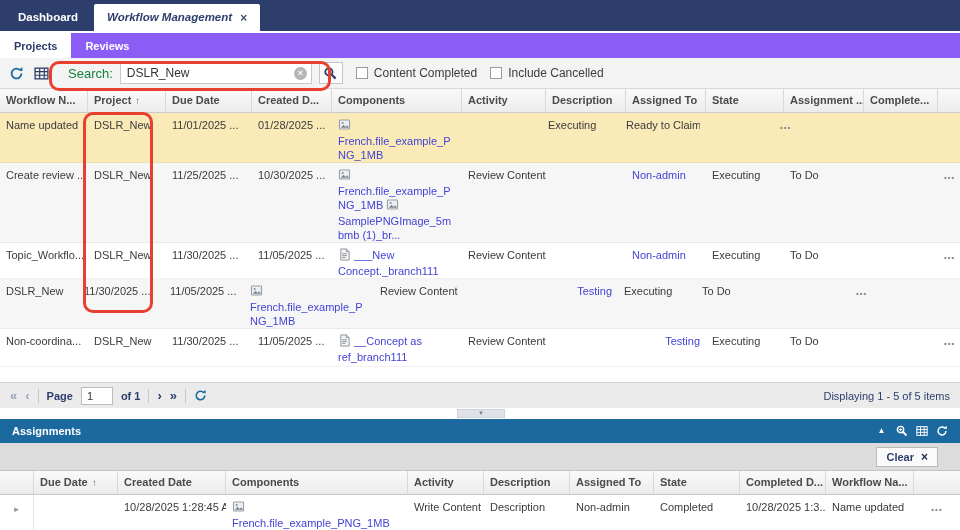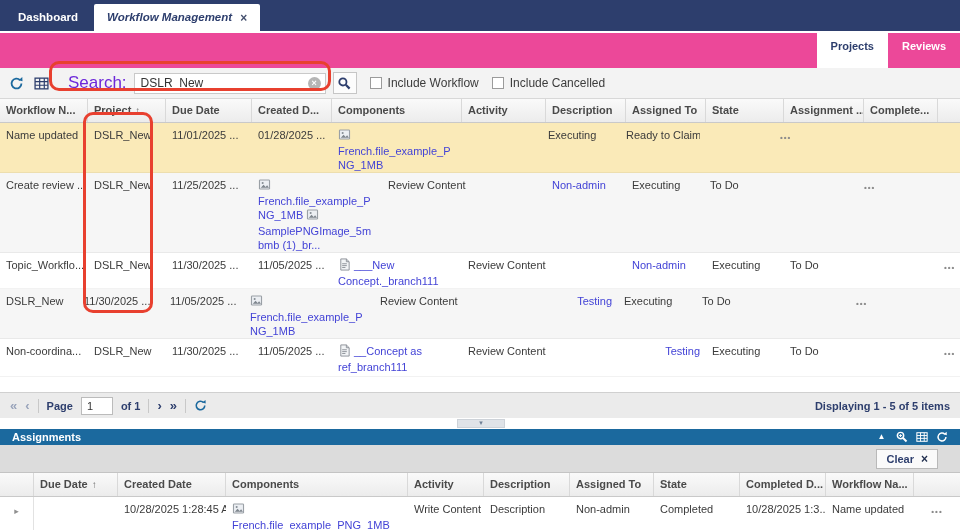--- a/index.html
+++ b/index.html
@@ -6,29 +6,29 @@
   html,body{width:960px;height:530px;}
   body{font-family:"Liberation Sans",sans-serif;background:#fff;color:#3b3b3b;overflow:hidden;position:relative;font-size:11px;}
 
   
   .win-tabs{height:33px;background:#2d3e6d;border-bottom:2px solid #fff;display:flex;align-items:flex-end;padding-left:5px;gap:3px;}
   .win-tab{height:27px;line-height:27px;padding:0 13px;color:#fff;font-weight:bold;font-size:11.5px;border-radius:2px 2px 0 0;cursor:default;display:flex;align-items:center;gap:8px;}
   .win-tab.active{background:#fff;color:#2d3e6d;font-style:italic;}
   .win-tab .close{font-weight:900;font-size:12px;color:#44506e;line-height:1;}
 
   
-  .sub-tabs{height:35px;background:#ec4899;display:flex;justify-content:flex-end;}
+  .sub-tabs{height:25px;background:#8b5cf6;display:flex;}
   .sub-tab{padding:0 14px;line-height:27px;color:#fff;font-weight:bold;font-size:11px;}
   .sub-tab.active{background:#fff;color:#2d3e6d;}
 
   
   .toolbar{height:31px;background:#f3f3f3;border-bottom:1px solid #d8d8d8;display:flex;align-items:center;padding:0 8px;}
   .tool-icon{width:16px;height:16px;display:inline-flex;align-items:center;justify-content:center;margin-right:9px;}
   .tool-icon svg{width:15px;height:15px;}
-  .search-label{font-size:17px;color:#6d28d9;margin:0 7px 0 10px;}
+  .search-label{font-size:13px;color:#15803d;margin:0 7px 0 10px;}
   .input-wrap{position:relative;}
   .search-input{width:192px;height:21px;border:1px solid #c9c9c9;font-family:"Liberation Sans",sans-serif;font-size:12px;padding:0 20px 0 6px;color:#333;}
   .clear-circle{position:absolute;right:5px;top:4px;width:13px;height:13px;border-radius:50%;background:#b5b5b5;color:#fff;font-size:9px;font-weight:bold;line-height:13px;text-align:center;}
   .search-btn{width:24px;height:22px;border:1px solid #c6c6c6;background:#fcfcfc;display:inline-flex;align-items:center;justify-content:center;margin-left:7px;}
   .search-btn svg{width:13px;height:13px;}
   .chk{display:flex;align-items:center;margin-left:13px;font-size:12px;color:#3c3c3c;}
   .chk .box{width:12px;height:12px;border:1px solid #9b9b9b;background:#fff;margin-right:6px;}
 
   
   .grid-header{display:flex;height:24px;background:linear-gradient(#fafafa,#ececec);border-bottom:1px solid #c9c9c9;font-weight:bold;color:#4a4a4a;}
@@ -53,28 +53,28 @@
   .top-filler{height:15px;}
 
   
   .pager{height:26px;background:#ebebeb;border-top:1px solid #d0d0d0;display:flex;align-items:center;padding:0 10px;gap:8px;color:#2d3e6d;font-weight:bold;}
   .pg-btn{font-size:13px;line-height:1;}
   .pg-btn.disabled{color:#98a3ba;}
   .pg-sep{width:1px;height:14px;background:#c8c8c8;}
   .page-input{width:32px;height:18px;border:1px solid #bbb;font-family:"Liberation Sans",sans-serif;font-size:11px;padding:0 5px;color:#333;}
   .pg-refresh svg{width:13px;height:13px;vertical-align:-2px;}
   .pg-spacer{flex:1;}
-  .pg-summary{font-weight:bold;color:#2d3e6d;}
+  .pg-summary{font-weight:normal;color:#2d3e6d;}
 
   
   .splitter{height:11px;background:#fff;position:relative;}
   .splitter .handle{position:absolute;left:457px;top:1px;width:48px;height:9px;background:#dfe3e8;border:1px solid #cdd2d8;text-align:center;line-height:6px;font-size:7px;color:#6e7f95;}
 
   
-  .panel-header{height:16px;background:#1b699e;color:#fff;display:flex;align-items:center;padding:0 12px;}
+  .panel-header{height:24px;background:#1b699e;color:#fff;display:flex;align-items:center;padding:0 12px;}
   .panel-title{font-weight:bold;font-size:11px;}
   .panel-tools{margin-left:auto;display:flex;align-items:center;gap:7px;}
   .panel-tools .picon{display:inline-flex;align-items:center;justify-content:center;width:13px;height:13px;}
   .panel-tools svg{width:12px;height:12px;}
   .panel-tools .tri{font-size:8px;line-height:1;}
   .panel-toolbar{height:28px;background:#dcdcdc;border-bottom:1px solid #c4c4c4;display:flex;align-items:center;justify-content:flex-end;padding-right:22px;}
   .clear-btn{display:inline-flex;align-items:center;gap:7px;background:#fafafa;border:1px solid #b9b9b9;padding:3px 9px;color:#2d3e6d;font-weight:bold;font-size:11px;font-family:"Liberation Sans",sans-serif;justify-content:space-between;}
   .clear-btn .x{font-weight:900;font-size:12px;color:#22304f;line-height:1;}
 
   
@@ -126,21 +126,21 @@
     <span class="clear-circle">×</span>
   </span>
   <span class="search-btn" style="color:#2d3e6d">
     <svg viewBox="0 0 13 13">
         <circle cx="4.9" cy="4.9" r="3.6" fill="none" stroke="currentColor" stroke-width="1.8"></circle>
         <line x1="7.8" y1="7.8" x2="11.6" y2="11.6" stroke="currentColor" stroke-width="2.2"></line>
       </svg>
   </span>
   <span class="chk">
     <span class="box"></span>
-    <span>Include Workflow</span>
+    <span>Content Completed</span>
   </span>
   <span class="chk">
     <span class="box"></span>
     <span>Include Cancelled</span>
   </span>
 </div>
 
 <div class="top-grid">
   <div class="grid-header">
     <div class="hcell c0">
@@ -197,20 +197,21 @@
     <div class="cell c8">Executing</div>
     <div class="cell c9">Ready to Claim</div>
     <div class="cell c10"></div>
     <div class="cell c11 dots">•••</div>
   </div>
 
   <div class="grow alt r2">
     <div class="cell c0">Create review ...</div>
     <div class="cell c1">DSLR_New</div>
     <div class="cell c2">11/25/2025 ...</div>
+    <div class="cell c3">10/30/2025 ...</div>
     <div class="cell c4 wrap">
       <span class="flink"><span class="ficon"><svg viewBox="0 0 14 14">
               <rect x="1" y="1.5" width="12" height="11" rx="1.5" fill="#9aa0a6"></rect>
               <rect x="2.2" y="2.7" width="9.6" height="8.6" fill="#eceff3"></rect>
               <circle cx="5" cy="5.4" r="1.1" fill="#848b93"></circle>
               <path d="M3 10.6l3-3.4 2.2 2.4 1.6-1.7 2 2.7z" fill="#7d858d"></path>
             </svg></span><span>French.file_example_PNG_1MB</span></span>
       <span class="flink"><span class="ficon"><svg viewBox="0 0 14 14">
               <rect x="1" y="1.5" width="12" height="11" rx="1.5" fill="#9aa0a6"></rect>
               <rect x="2.2" y="2.7" width="9.6" height="8.6" fill="#eceff3"></rect>

